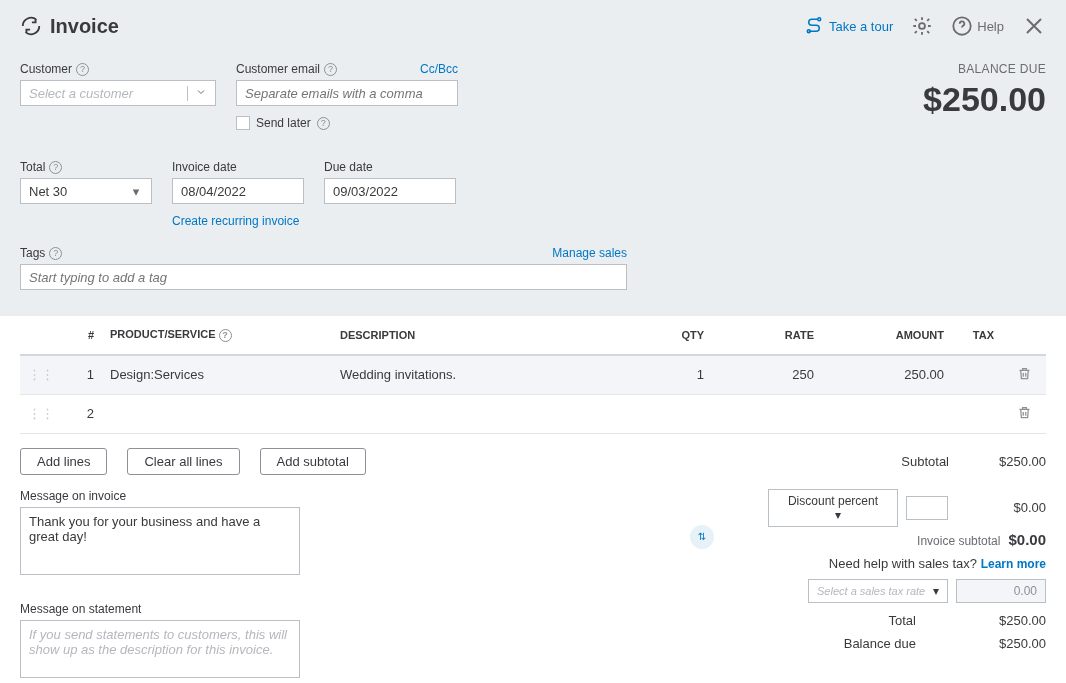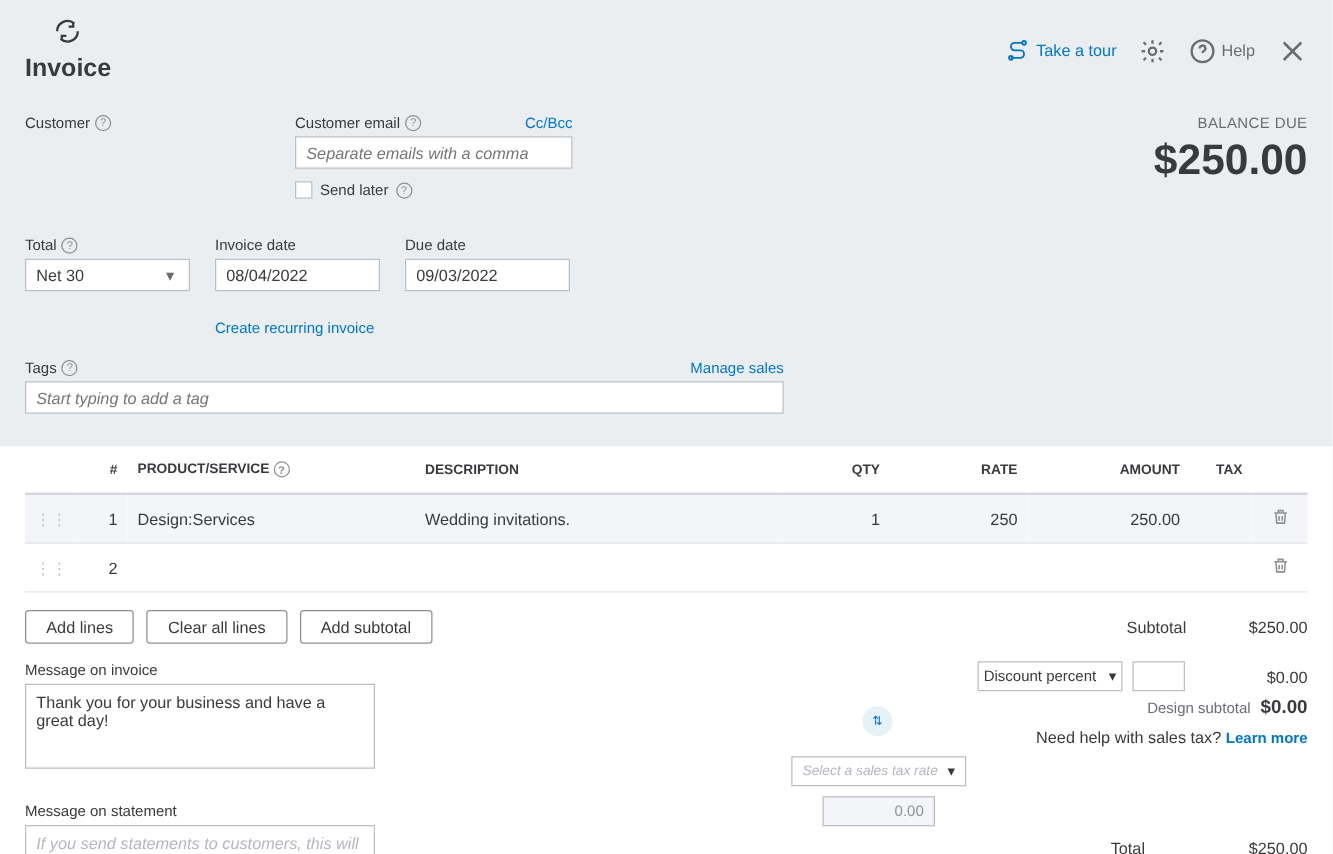--- a/index.html
+++ b/index.html
@@ -1,18 +1,18 @@
 <!DOCTYPE html>
 <html><head>
 <meta charset="utf-8">
 <style>
 * { box-sizing: border-box; margin: 0; padding: 0; font-family: -apple-system, BlinkMacSystemFont, "Segoe UI", Helvetica, Arial, sans-serif; }
 body { background: #ebeef0; color: #393a3d; font-size: 13px; width: 1066px; }
 .header-bar { display: flex; align-items: center; padding: 14px 20px; }
-.header-title { display: flex; align-items: center; gap: 8px; font-size: 20px; font-weight: 700; flex-direction: column; }
+.header-title { display: flex; align-items: center; gap: 8px; font-size: 20px; font-weight: 700; }
 .header-title svg { width: 22px; height: 22px; }
 .spacer { flex: 1; }
 .header-actions { display: flex; align-items: center; gap: 18px; }
 .header-link { display: flex; align-items: center; gap: 6px; color: #0077c5; cursor: pointer; text-align: right; }
 .header-icon { color: #6b6c72; cursor: pointer; display: flex; align-items: center; gap: 4px; }
 .header-icon svg { width: 22px; height: 22px; }
 .close-icon svg { width: 24px; height: 24px; }
 
 .form-section { padding: 0 20px 20px 20px; }
 .row { display: flex; gap: 20px; margin-top: 10px; }
@@ -40,38 +40,38 @@
 
 .table-section { background: #fff; padding: 0 20px 20px 20px; margin-top: 6px; }
 .grid-table { width: 100%; border-collapse: collapse; }
 .grid-table th { font-size: 11px; font-weight: 700; text-align: left; padding: 12px 8px; border-bottom: 2px solid #d4d7dc; color: #393a3d; }
 .grid-table th.num, .grid-table td.num { text-align: right; }
 .grid-table td { padding: 10px 8px; border-bottom: 1px solid #e3e5e8; font-size: 13px; vertical-align: middle; }
 .grid-table tr.data-row { background: #f4f5f8; }
 .drag-handle { color: #c1c4ca; cursor: grab; text-align: center; }
 .trash-cell { text-align: center; color: #8d9096; cursor: pointer; }
 
-.button-row { display: flex; gap: 10px; margin-top: 14px; }
+.button-row { display: flex; gap: 20px; margin-top: 14px; }
 .btn { border: 1px solid #8d9096; background: #fff; padding: 5px 16px; border-radius: 3px; font-size: 13px; cursor: pointer; color: #393a3d; }
 
 .totals-row { display: flex; margin-top: 14px; gap: 60px; }
 .message-col { flex: 0 0 280px; }
 .message-label { font-size: 12px; margin-bottom: 4px; }
 .totals-col { flex: 1; position: relative; }
 .totals-line { display: flex; justify-content: flex-end; align-items: center; gap: 40px; margin-bottom: 8px; font-size: 13px; }
 .totals-line .label { color: #393a3d; }
 .totals-line .val { min-width: 90px; text-align: right; }
 .subtotal-line { display: flex; align-items: center; }
 .subtotal-line .label { margin-left: auto; margin-right: 50px; }
 .discount-row { display: flex; justify-content: flex-end; align-items: center; gap: 8px; margin-bottom: 4px; }
-.discount-select { border: 1px solid #babec5; padding: 4px 4px; background: #fff; display: flex; align-items: center; font-size: 12px; cursor: pointer; }
+.discount-select { border: 1px solid #babec5; padding: 4px 19px; background: #fff; display: flex; align-items: center; font-size: 12px; cursor: pointer; flex-direction: column; }
 .discount-input { width: 42px; height: 24px; border: 1px solid #babec5; }
 .taxable-sub { display: flex; justify-content: flex-end; align-items: baseline; gap: 8px; font-size: 12px; color: #6b6c72; margin-bottom: 8px; }
 .taxable-sub .val { font-size: 15px; font-weight: 700; color: #393a3d; }
-.sales-tax-row { display: flex; justify-content: flex-end; align-items: center; gap: 8px; margin-bottom: 10px; flex-direction: column; }
+.sales-tax-row { display: flex; justify-content: flex-end; align-items: center; gap: 8px; margin-bottom: 10px; }
 .sales-tax-help { text-align: right; font-size: 13px; margin-bottom: 8px; }
 .tax-select { border:1px solid #babec5; background:#fff; height:24px; font-size:12px; display:flex; align-items:center; padding:0 8px; cursor:pointer; width:140px; }
 .tax-right { width: 90px; height:24px; border:1px solid #babec5; background:#f4f5f8; text-align:right; padding:0 8px; font-size:12px; color:#8d9096; display:flex; align-items:center; justify-content:flex-end; }
 .swap-badge { position:absolute; left:330px; top:36px; width:24px; height:24px; border-radius:50%; background:#e6f1f8; display:flex; align-items:center; justify-content:center; color:#0077c5; font-size:10px; cursor:pointer; }
 .field-customer { width:196px; }
 .field-email { width:222px; }
 .field-billing { width:184px; }
 .field-terms { width:132px; }
 .field-date { width:132px; }
 .cc-link { margin-left: auto; }
@@ -119,20 +119,28 @@
 </div>
 
 <div class="form-section">
 
   <div class="row">
     <div class="field field-customer">
       <div class="field-label">
         <span>Customer</span>
         <span class="help-circle">?</span>
       </div>
+      <div class="select-box">
+        <span class="placeholder">Select a customer</span>
+        <span class="chev">
+          <svg width="12" height="12" viewBox="0 0 24 24">
+              <path d="M6 9l6 6 6-6"></path>
+            </svg>
+        </span>
+      </div>
     </div>
 
     <div class="field field-email">
       <div class="field-label">
         <span>Customer email</span>
         <span class="help-circle">?</span>
         <span class="link cc-link">Cc/Bcc</span>
       </div>
       <input class="text-input" style="font-style: italic;" placeholder="Separate emails with a comma">
       <div class="checkbox-row">
@@ -155,21 +163,21 @@
         <span class="help-circle">?</span>
       </div>
       <div class="select-box small">
         <span>Net 30</span>
         <span class="chev">▾</span>
       </div>
     </div>
     <div class="field field-date">
       <div class="field-label">Invoice date</div>
       <input class="text-input" value="08/04/2022" style="">
-      <span class="link" style="margin-top:18px;">Create recurring invoice</span>
+      <span class="link" style="margin-top:6px;">Create recurring invoice</span>
     </div>
     <div class="field field-date">
       <div class="field-label">Due date</div>
       <input class="text-input" value="09/03/2022" style="">
     </div>
   </div>
 
   <div class="row" style="margin-top:18px;">
     <div class="field" style="width:607px;">
       <div class="field-label">
@@ -258,21 +266,21 @@
       <div class="discount-row">
         <div class="discount-select">
           <span>Discount percent</span>
           <span style="margin-left:10px;">▾</span>
         </div>
         <input class="discount-input" style="">
         <span class="val" style="min-width:90px; text-align:right;">$0.00</span>
       </div>
 
       <div class="taxable-sub">
-        <span>Design subtotal</span>
+        <span>Invoice subtotal</span>
         <span class="val">$0.00</span>
       </div>
 
       <div class="sales-tax-help">
         <span>Need help with sales tax?</span>
         <span class="link" style="font-weight:700;">Learn more</span>
       </div>
 
       <div class="sales-tax-row">
         <div class="tax-select">

